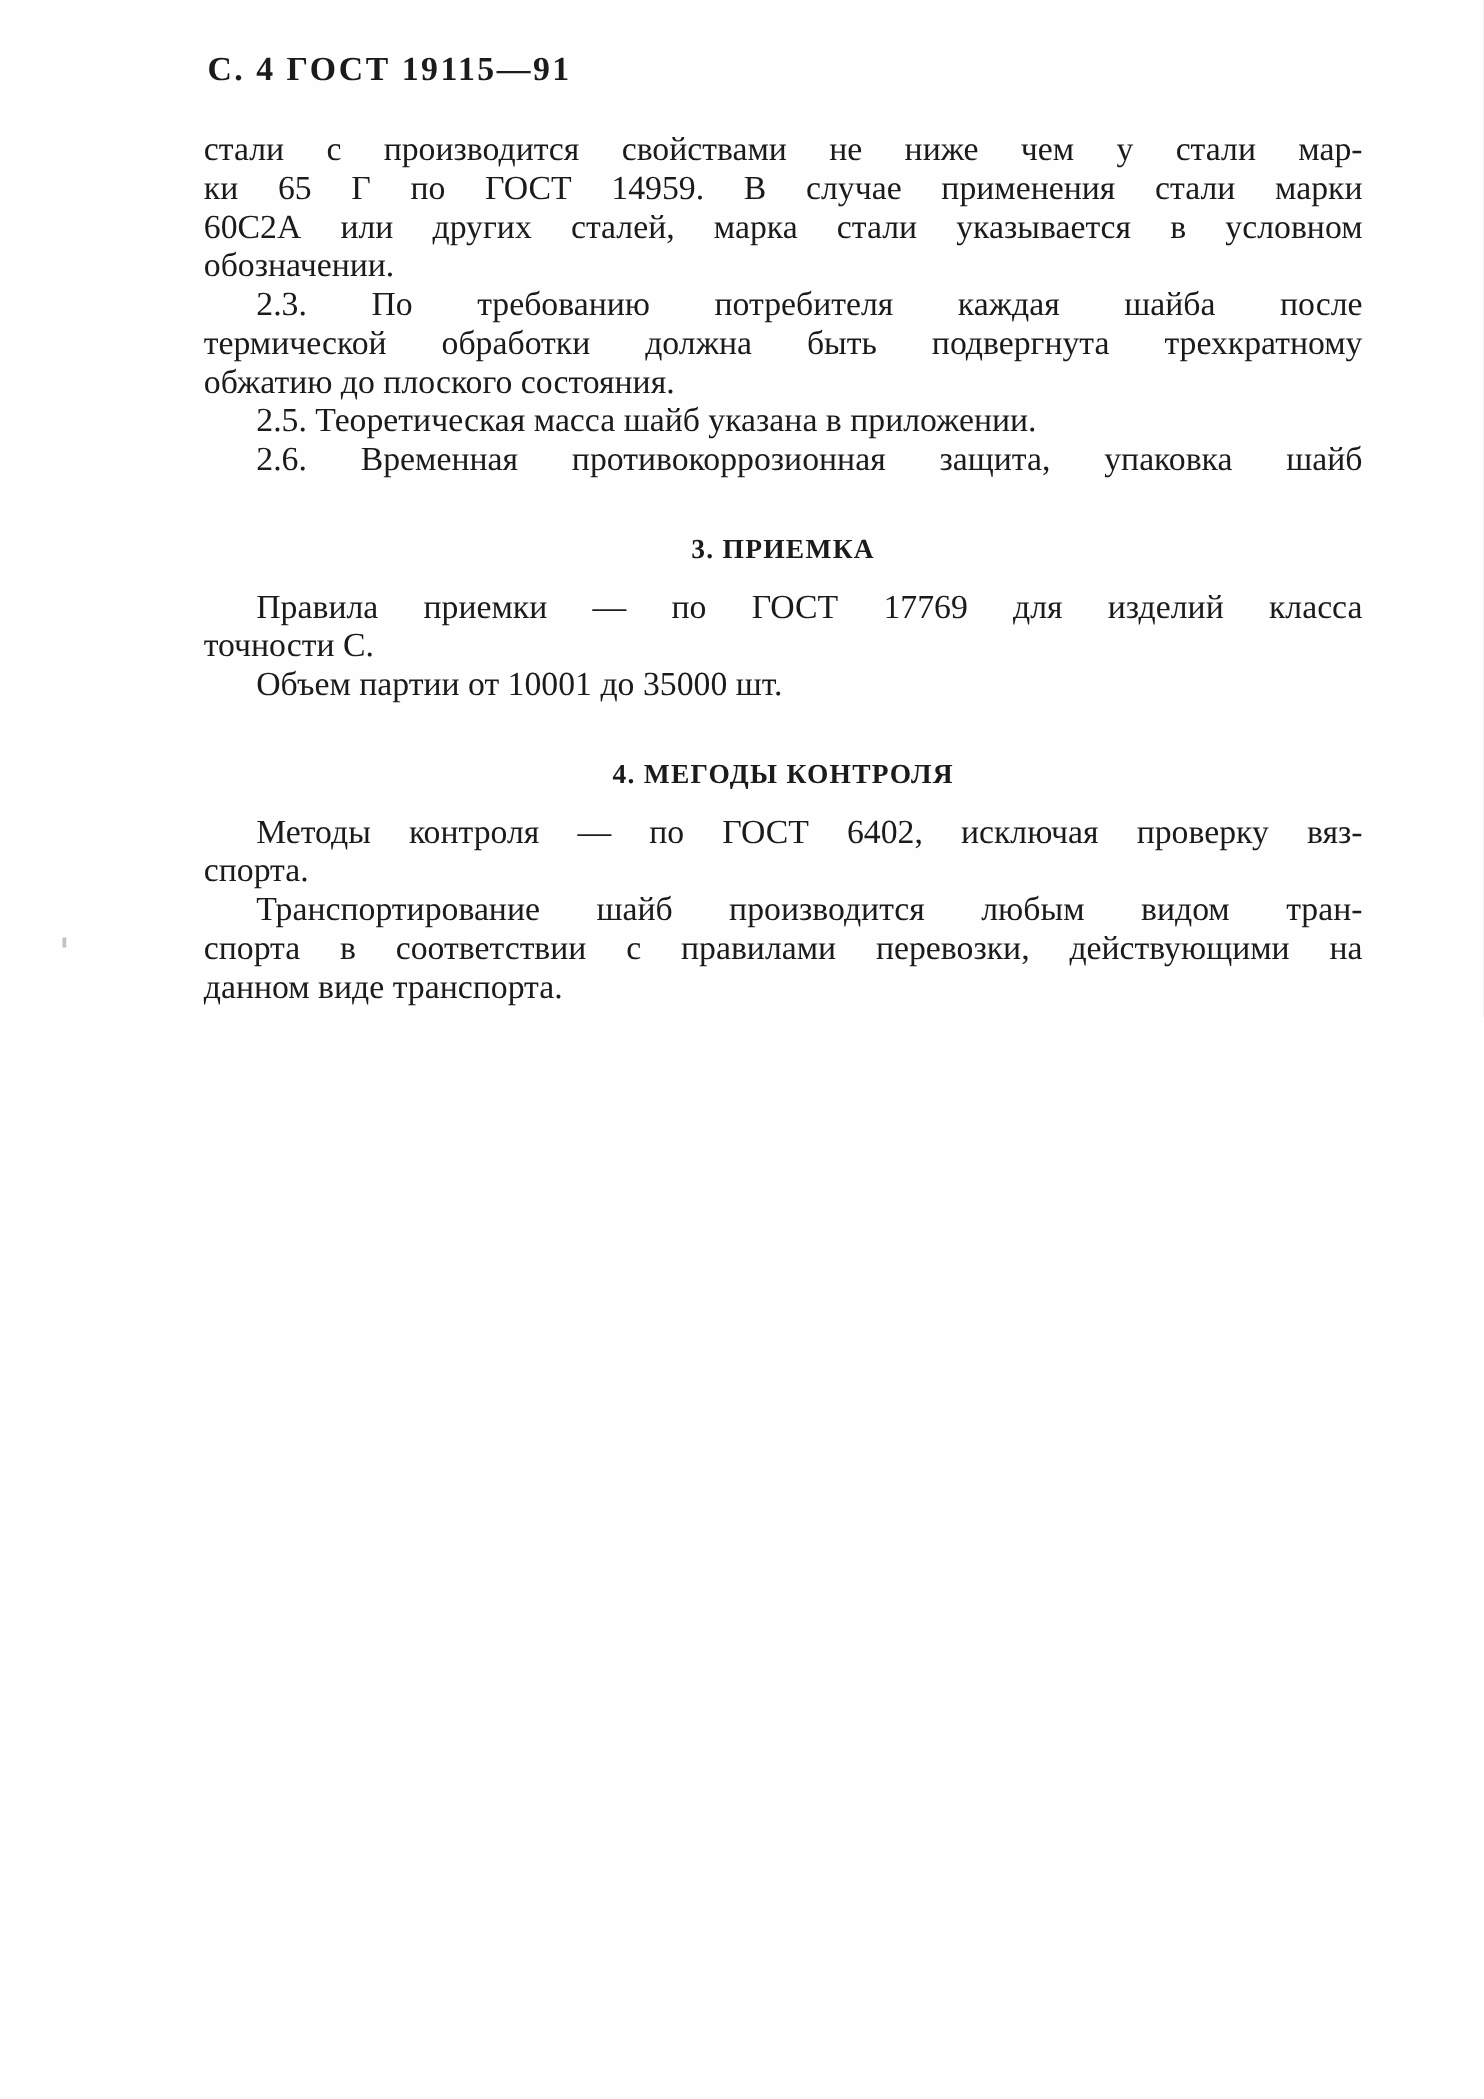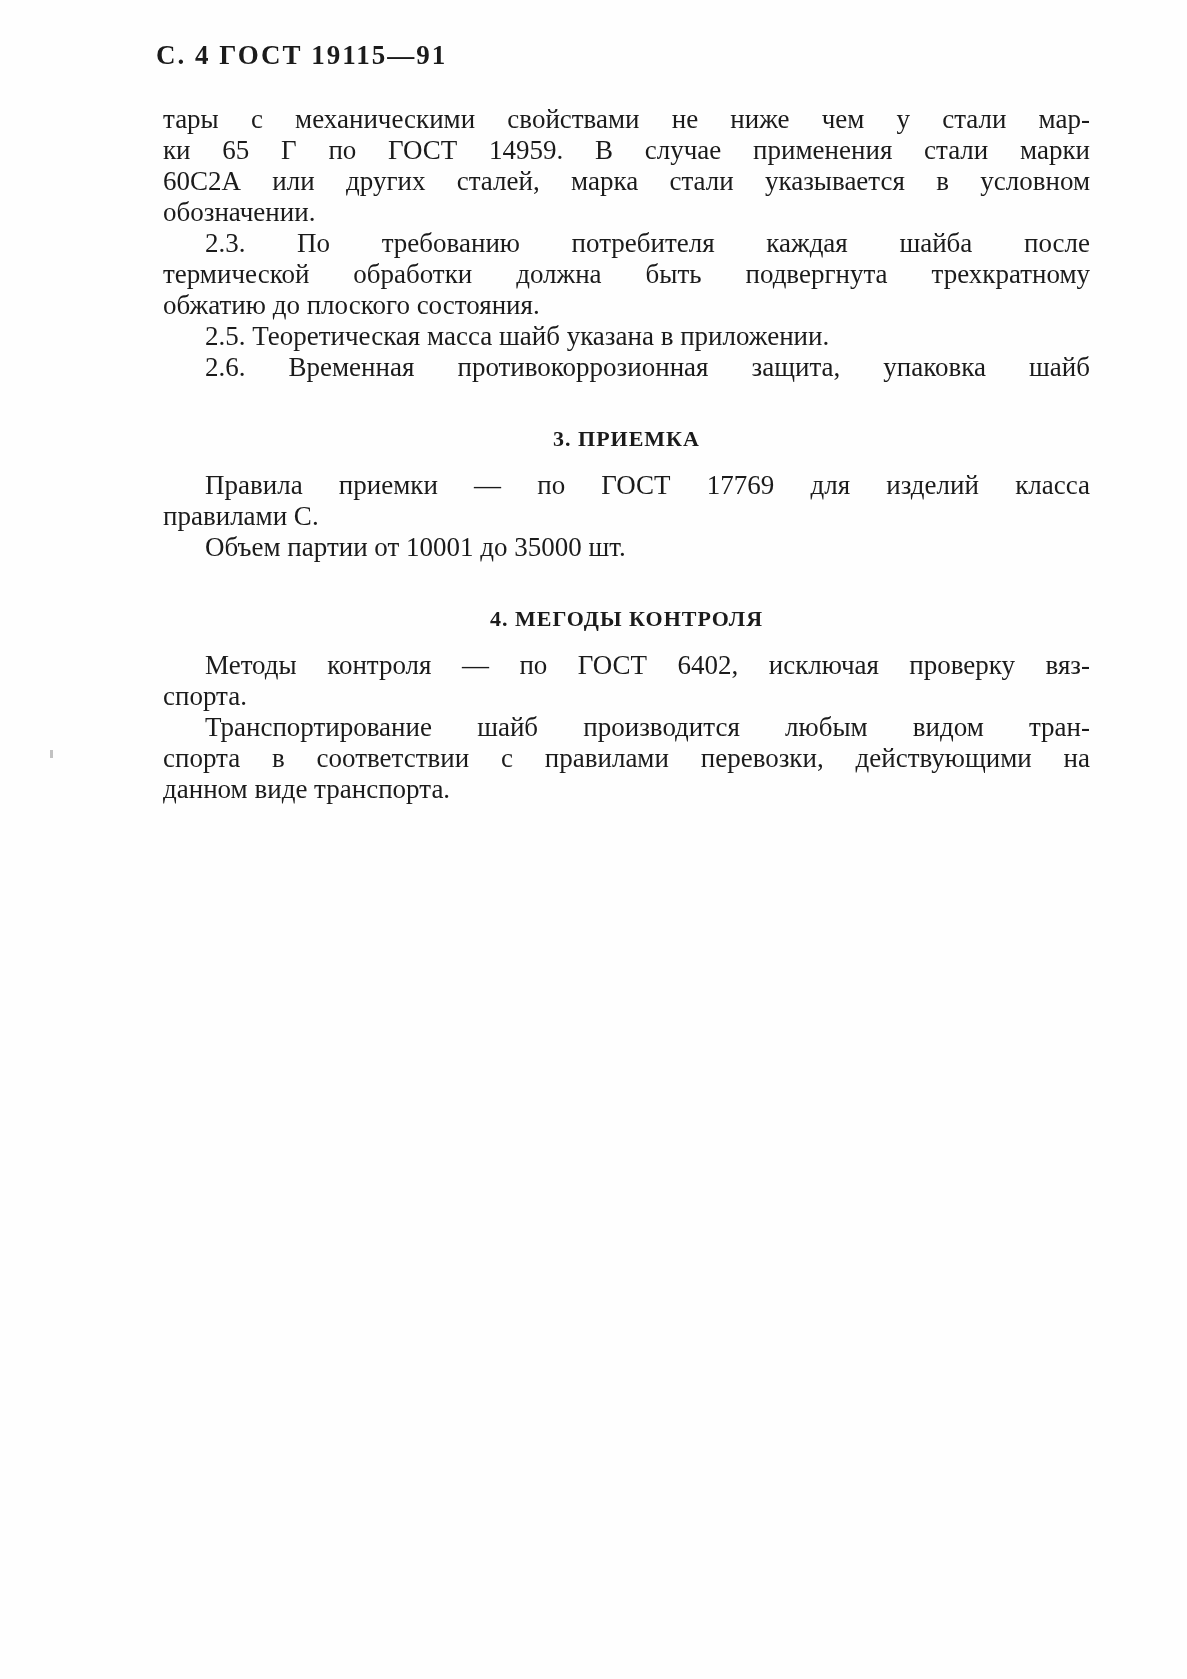--- a/index.html
+++ b/index.html
@@ -11,21 +11,21 @@
     position: relative;
     width: 1187px;
     height: 1679px;
     background: #fefefe;
     color: #1b1b1b;
     font-family: "Liberation Serif", "DejaVu Serif", serif;
     overflow: hidden;
   }
   .page-header {
     position: absolute;
-    left: 156px;
+    left: 166px;
     top: 40px;
     font-size: 27px;
     font-weight: bold;
     letter-spacing: 2px;
     white-space: nowrap;
   }
   .content {
     position: absolute;
     left: 163px;
     top: 104px;
@@ -66,40 +66,40 @@
   }
 </style>
 </head>
 <body>
 
 <div class="page">
   <div class="page-header">С. 4 ГОСТ 19115—91</div>
 
   <div class="content" id="doc-content">
       <div class="paragraph">
-        <div class="line">тары с механическими свойствами не ниже чем у стали мар-</div>
+        <div class="line">стали с производится свойствами не ниже чем у стали мар-</div>
         <div class="line">ки 65 Г по ГОСТ 14959. В случае применения стали марки</div>
         <div class="line">60С2А или других сталей, марка стали указывается в условном</div>
         <div class="line last">обозначении.</div>
       </div>
       <div class="paragraph indent">
         <div class="line">2.3. По требованию потребителя каждая шайба после</div>
         <div class="line">термической обработки должна быть подвергнута трехкратному</div>
         <div class="line last">обжатию до плоского состояния.</div>
       </div>
       <div class="paragraph indent">
         <div class="line last">2.5. Теоретическая масса шайб указана в приложении.</div>
       </div>
       <div class="paragraph indent">
         <div class="line">2.6. Временная противокоррозионная защита, упаковка шайб</div>
       </div>
       <div class="heading">3. ПРИЕМКА</div>
       <div class="paragraph indent">
         <div class="line">Правила приемки — по ГОСТ 17769 для изделий класса</div>
-        <div class="line last">правилами С.</div>
+        <div class="line last">точности С.</div>
       </div>
       <div class="paragraph indent">
         <div class="line last">Объем партии от 10001 до 35000 шт.</div>
       </div>
       <div class="heading">4. МЕГОДЫ КОНТРОЛЯ</div>
       <div class="paragraph indent">
         <div class="line">Методы контроля — по ГОСТ 6402, исключая проверку вяз-</div>
         <div class="line last">спорта.</div>
       </div>
       <div class="paragraph indent">

